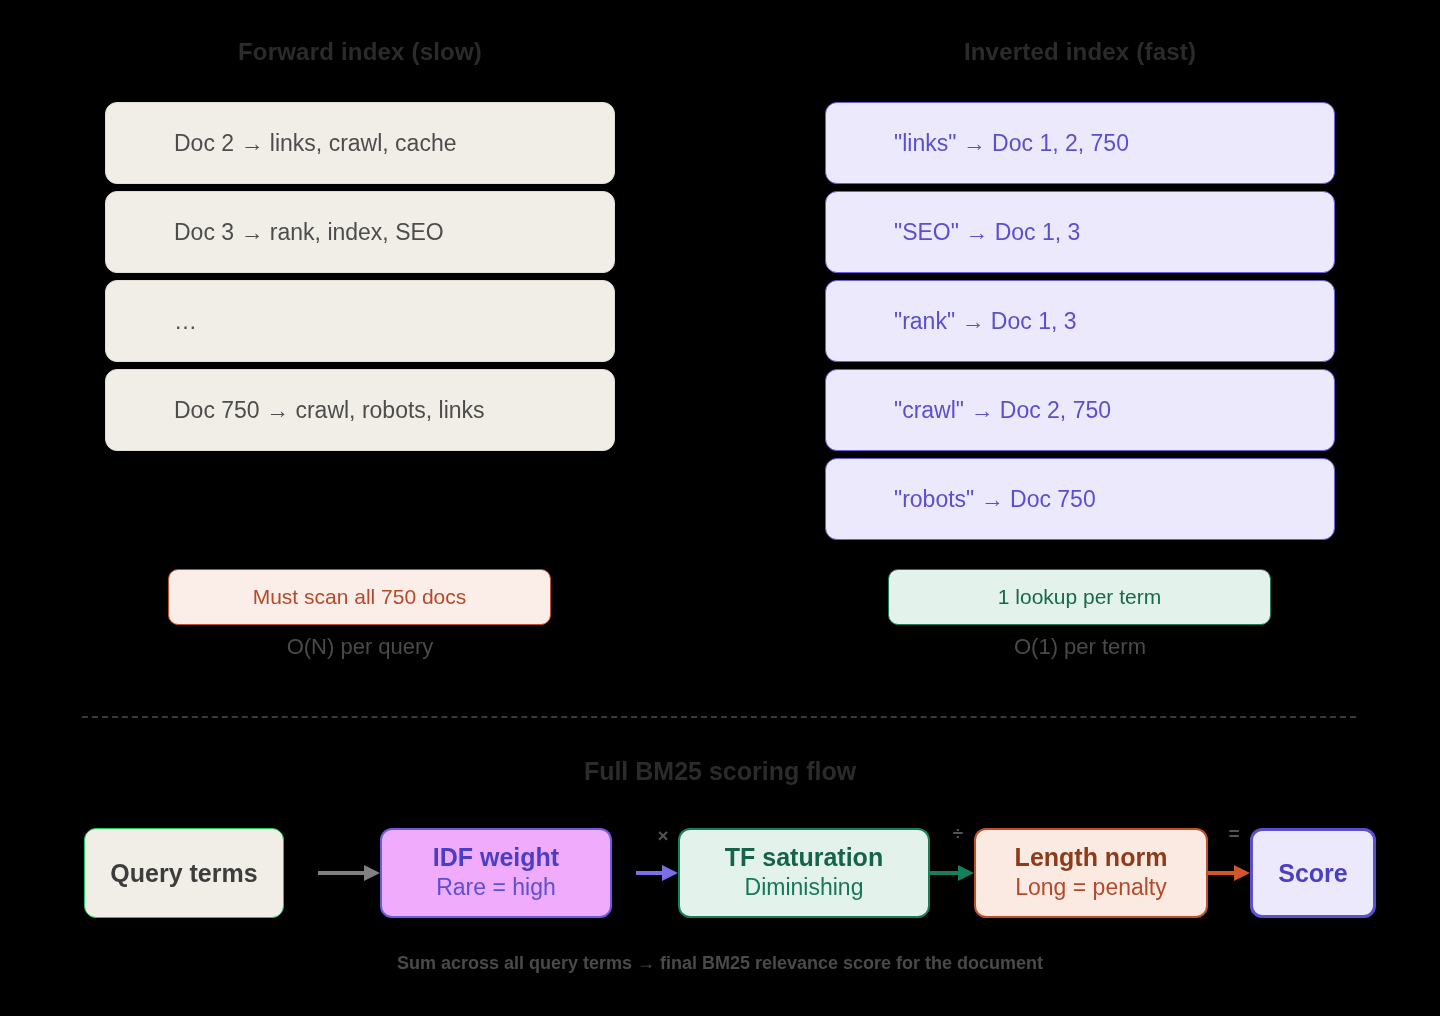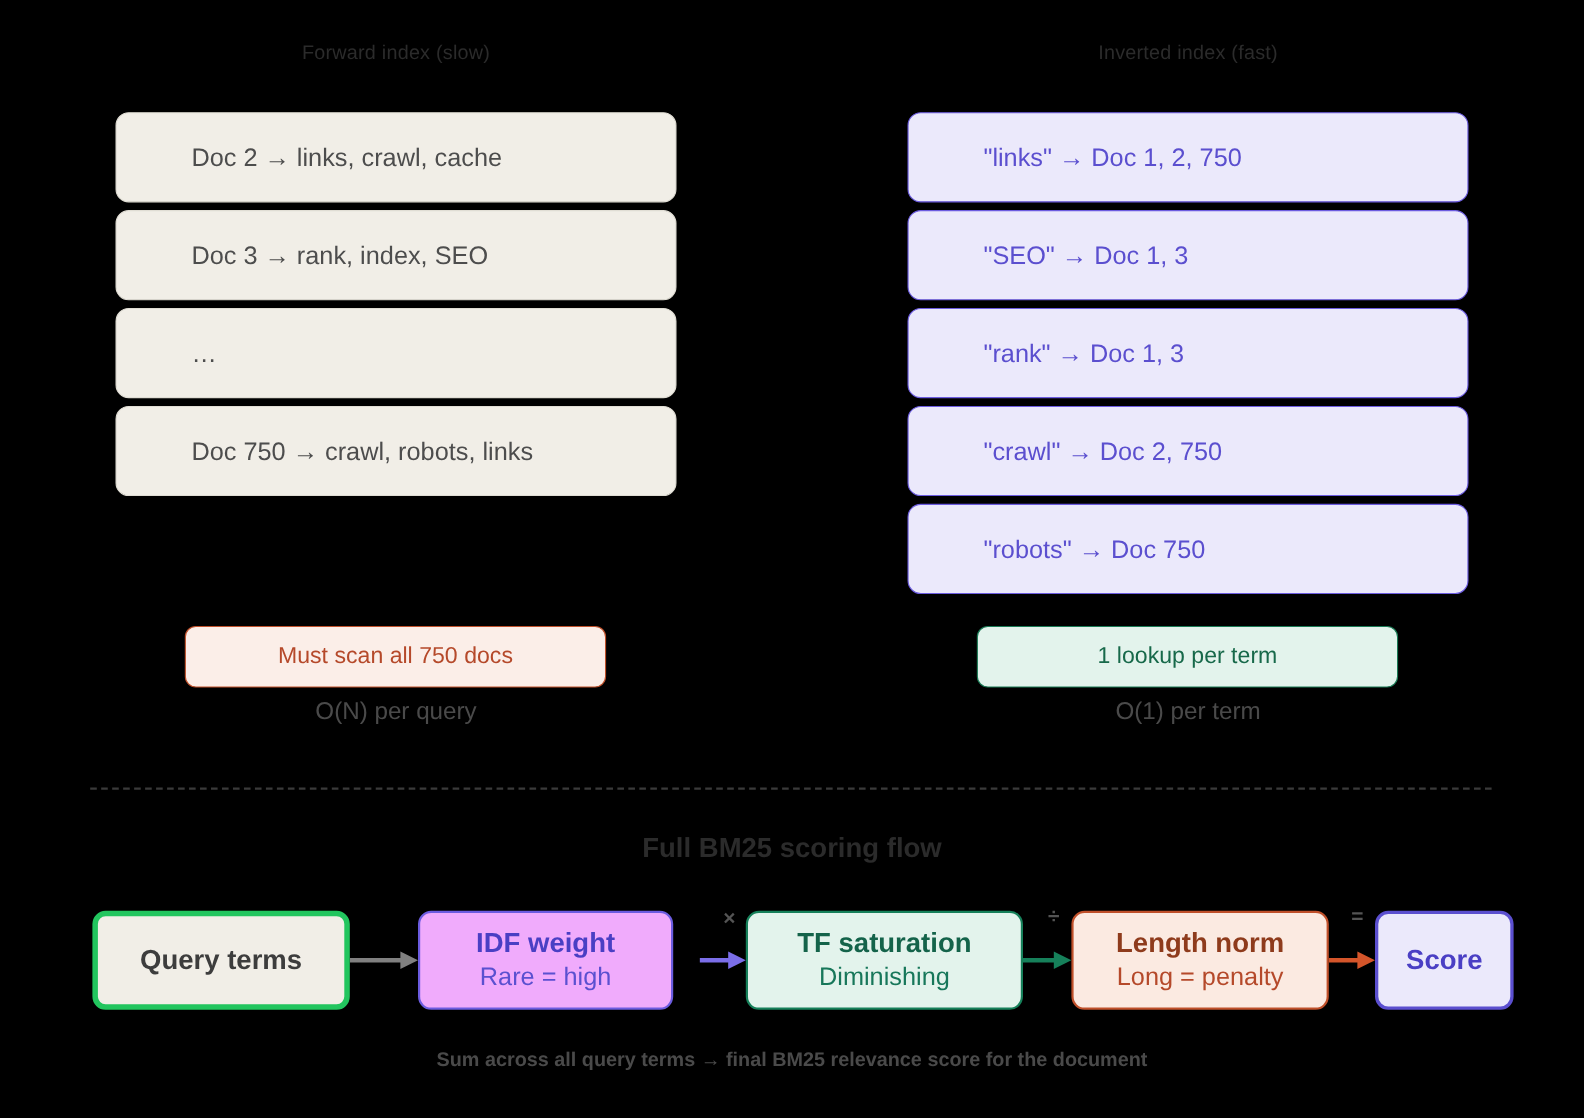--- a/index.html
+++ b/index.html
@@ -11,22 +11,22 @@
     width: 1440px;
     height: 1016px;
     position: relative;
     font-family: "Liberation Sans", sans-serif;
     overflow: hidden;
   }
 
   
   .col-title {
     position: absolute;
-    font-size: 18px;
-    font-weight: normal;
+    font-size: 24px;
+    font-weight: bold;
     color: #2b2b2b;
     text-align: center;
     letter-spacing: .2px;
   }
   #title-forward { left: 105px; top: 38px; width: 510px; }
   #title-inverted { left: 825px; top: 38px; width: 510px; }
 
   
   .col {
     position: absolute;
@@ -121,23 +121,23 @@
     display: flex;
     flex-direction: column;
     align-items: center;
     justify-content: center;
     box-shadow: 0 2px 3px rgba(0,0,0,.4);
   }
   .node .nlabel { font-size: 25px; font-weight: bold; line-height: 1.2; }
   .node .nsub   { font-size: 23px; line-height: 1.35; margin-top: 0; }
 
   #node-query {
-    left: 84px; width: 234px;
+    left: 84px; width: 200px;
     background: #f1eee7;
-    border: 5px solid #22c55e;
+    border: 1px solid #22c55e;
     color: #3d3d3d;
   }
   #node-query .nlabel { font-size: 25px; }
 
   #node-idf {
     left: 380px; width: 232px;
     background: #f0abfc;
     border: 2px solid #6c5ce0;
     color: #4a3fc4;
   }

